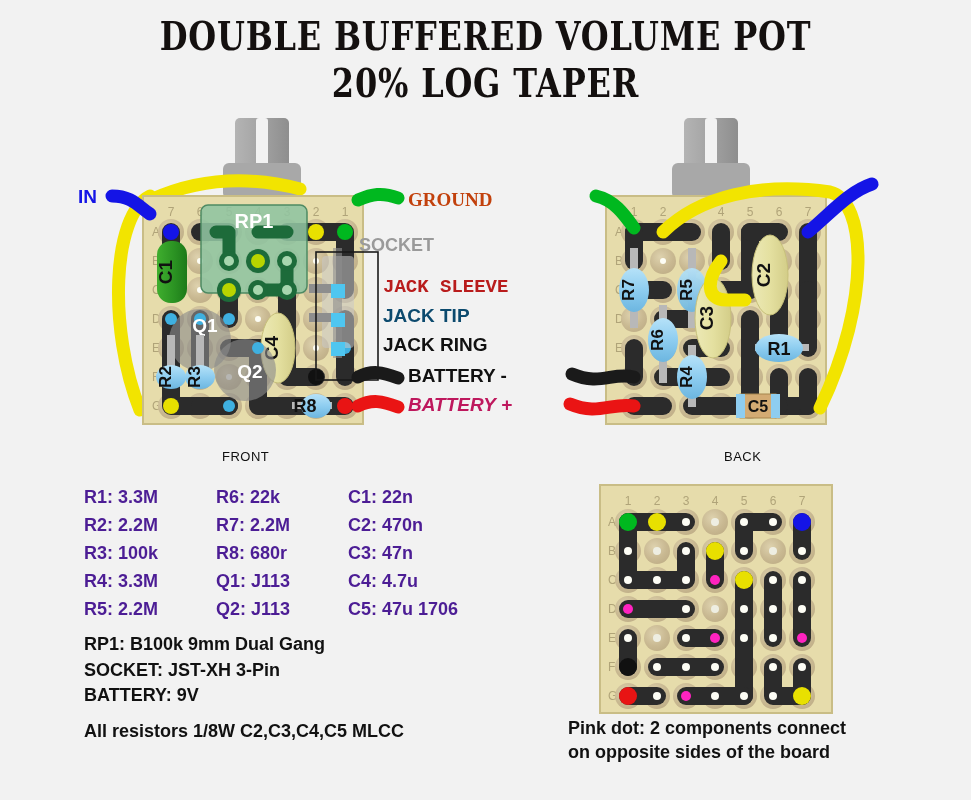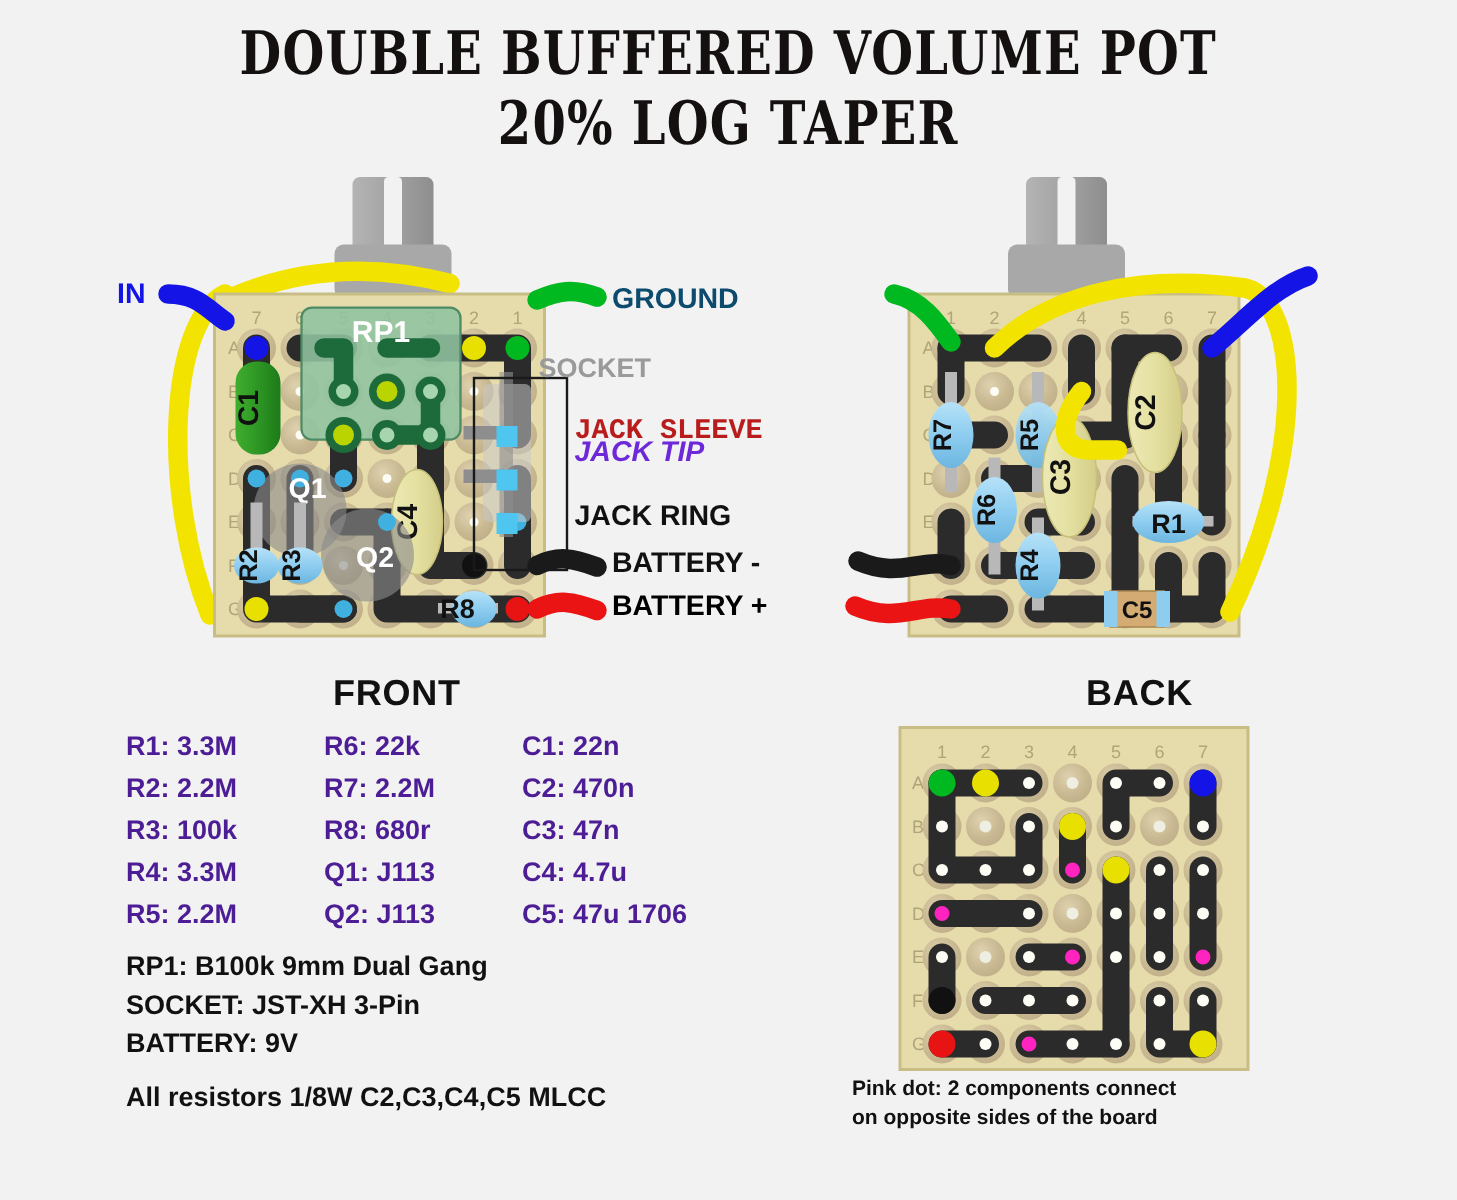--- a/index.html
+++ b/index.html
@@ -23,21 +23,21 @@
     transform:scaleX(.80);
     transform-origin:center center;
     white-space:nowrap;
   }
   .title1{font-size:40px;}
   .title2{font-size:40px;margin-top:4px;}
 
   
   .board-caption{
     position:absolute;
-    font-size:24px;font-weight:700;color:#111;
+    font-size:13px;font-weight:400;color:#111;
     letter-spacing:.5px;
   }
 
   
   .parts{
     position:absolute;left:84px;top:487px;
     display:grid;grid-template-columns:132px 132px auto;
     row-gap:7px;
     font-size:18px;font-weight:700;color:#4c1d95;
     white-space:nowrap;
@@ -45,21 +45,21 @@
   .notes{
     position:absolute;left:84px;top:632px;
     font-size:18px;font-weight:700;color:#111;line-height:1.42;
     white-space:nowrap;
   }
   .notes .gap{display:block;height:10px;}
 
   
   .legend-caption{
     position:absolute;left:568px;top:716px;width:390px;
-    font-size:14px;font-weight:700;color:#111;line-height:1.35;
+    font-size:18px;font-weight:700;color:#111;line-height:1.35;
   }
 
   
   .wlabel{
     position:absolute;font-size:19px;font-weight:700;white-space:nowrap;
   }
   .wlabel.small{font-size:18px;}
 </style>
 </head>
 <body>
@@ -696,27 +696,27 @@
         <circle cx="686" cy="696" r="5" fill="#ff23c0"></circle>
         <circle cx="715" cy="696" r="4" fill="#fdfdf5"></circle>
         <circle cx="744" cy="696" r="4" fill="#fdfdf5"></circle>
         <circle cx="773" cy="696" r="4" fill="#fdfdf5"></circle>
         <circle cx="802" cy="696" r="9" fill="#e8e000"></circle>
       </g>
     </g>
   </svg>
 
   <div class="wlabel" style="left:78px;top:186px;color:#1414e6;">IN</div>
-  <div class="wlabel" style="left:408px;top:189px;color:#0c4a6e;">GROUND</div>
+  <div class="wlabel" style="left:408px;top:189px;color:#c2410c;font-family:Liberation Serif, serif;">GROUND</div>
   <div class="wlabel small" style="left:359px;top:235px;color:#9a9a9a;">SOCKET</div>
   <div class="wlabel" style="left:383px;top:276px;color:#b91c1c;font-family:Liberation Mono, monospace;">JACK SLEEVE</div>
-  <div class="wlabel" style="left:383px;top:291px;color:#6d28d9;font-style:italic;">JACK TIP</div>
+  <div class="wlabel" style="left:383px;top:305px;color:#0c4a6e;">JACK TIP</div>
   <div class="wlabel" style="left:383px;top:334px;color:#111;">JACK RING</div>
   <div class="wlabel" style="left:408px;top:365px;color:#111;">BATTERY -</div>
-  <div class="wlabel" style="left:408px;top:394px;color:#000000;">BATTERY +</div>
+  <div class="wlabel" style="left:408px;top:394px;color:#be185d;font-style:italic;">BATTERY +</div>
 
   <div class="board-caption" style="left:222px;top:449px;">FRONT</div>
   <div class="board-caption" style="left:688px;top:449px;margin-left:36px;">BACK</div>
 
   <div class="parts">
     <div>R1: 3.3M</div>
     <div>R6: 22k</div>
     <div>C1: 22n</div>
 
     <div>R2: 2.2M</div>

